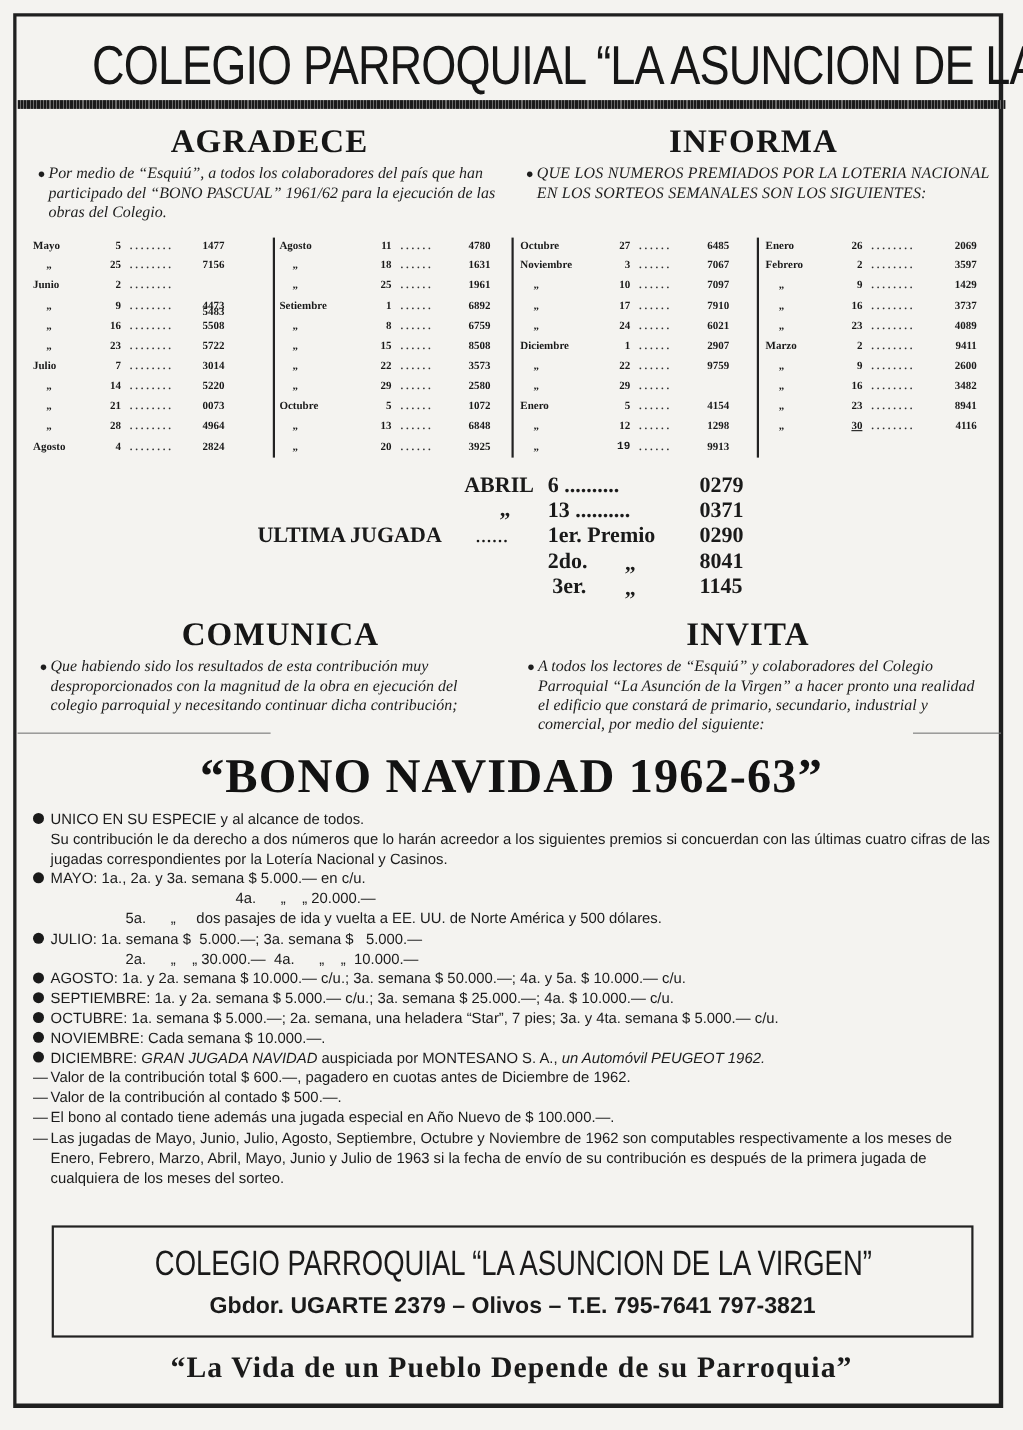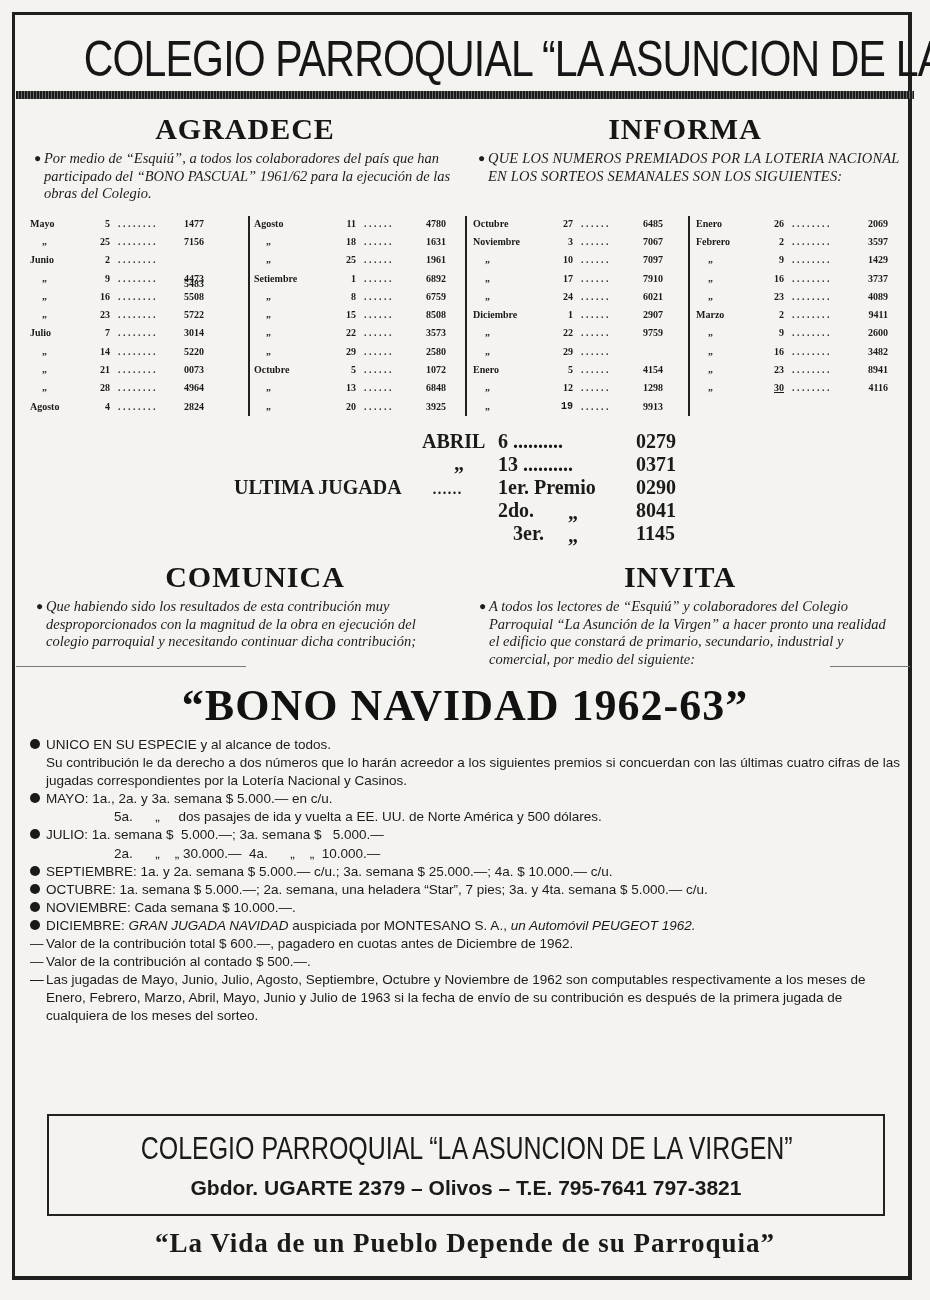--- a/index.html
+++ b/index.html
@@ -385,21 +385,21 @@
   <span class="line" style="left:254px;top:22px;">„</span>
   <span class="line" style="left:298px;top:23px;">13 ..........</span>
   <span class="line" style="left:436px;top:23px;">0371</span>
   <span class="line" style="left:34px;top:46px;">ULTIMA JUGADA</span>
   <span class="line" style="left:232px;top:46px;font-weight:400;">......</span>
   <span class="line" style="left:298px;top:46px;">1er. Premio</span>
   <span class="line" style="left:436px;top:46px;">0290</span>
   <span class="line" style="left:298px;top:69px;">2do.</span>
   <span class="line" style="left:368px;top:71px;">„</span>
   <span class="line" style="left:436px;top:69px;">8041</span>
-  <span class="line" style="left:313px;top:92px;">3er.</span>
+  <span class="line" style="left:302px;top:92px;">3er.</span>
   <span class="line" style="left:368px;top:94px;">„</span>
   <span class="line" style="left:436px;top:92px;">1145</span>
 </div>
 
 <div class="section-title" style="left:30px;width:450px;top:560px;">COMUNICA</div>
 <div class="section-body" style="left:46px;top:598px;width:412px;">
   <span class="bullet">●</span>
   <span>Que habiendo sido los resultados de esta contribución muy desproporcionados con la magnitud de la obra en ejecución del colegio parroquial y necesitando continuar dicha contribución;</span>
 </div>
 
@@ -418,32 +418,39 @@
     <span class="dot"></span>
     <span>UNICO EN SU ESPECIE</span><span> y al alcance de todos.</span>
   </div>
   <div class="li wrap">
     <span>Su contribución le da derecho a dos números que lo harán acreedor a los siguientes premios si concuerdan con las últimas cuatro cifras de las jugadas correspondientes por la Lotería Nacional y Casinos.</span>
   </div>
   <div class="li">
     <span class="dot"></span>
     <span>MAYO:</span><span> 1a., 2a. y 3a. semana $  5.000.— en c/u.</span>
   </div>
+  <div class="li" style="padding-left:184px;">
+    <span style="white-space:pre;">4a.      „    „ 20.000.—</span>
+  </div>
   <div class="li" style="padding-left:84px;">
     <span style="white-space:pre;">5a.      „     dos pasajes de ida y vuelta a EE. UU. de Norte América y 500 dólares.</span>
   </div>
   <div class="li">
     <span class="dot"></span>
     <span>JULIO:</span><span style="white-space:pre;"> 1a. semana $  5.000.—; 3a. semana $   5.000.—</span>
   </div>
   <div class="li" style="padding-left:84px;">
     <span style="white-space:pre;margin-top:28px;">2a.      „    „ 30.000.—  4a.      „    „  10.000.—</span>
   </div>
   <div class="li">
     <span class="dot"></span>
+    <span>AGOSTO:</span><span> 1a. y 2a. semana $ 10.000.— c/u.; 3a. semana $ 50.000.—; 4a. y 5a. $ 10.000.— c/u.</span>
+  </div>
+  <div class="li">
+    <span class="dot"></span>
     <span>SEPTIEMBRE:</span><span> 1a. y 2a. semana $ 5.000.— c/u.; 3a. semana $ 25.000.—; 4a. $ 10.000.— c/u.</span>
   </div>
   <div class="li">
     <span class="dot"></span>
     <span>OCTUBRE:</span><span> 1a. semana $ 5.000.—; 2a. semana, una heladera “Star”, 7 pies; 3a. y 4ta. semana $ 5.000.— c/u.</span>
   </div>
   <div class="li">
     <span class="dot"></span>
     <span>NOVIEMBRE:</span><span> Cada semana $ 10.000.—.</span>
   </div>
@@ -454,20 +461,21 @@
   <div class="li">
     <span class="dash">—</span>
     <span>Valor de la contribución total $ 600.—, pagadero en cuotas antes de Diciembre de 1962.</span>
   </div>
   <div class="li">
     <span class="dash">—</span>
     <span>Valor de la contribución al contado $ 500.—.</span>
   </div>
   <div class="li">
     <span class="dash">—</span>
+    <span>El bono al contado tiene además una jugada especial en Año Nuevo de $ 100.000.—.</span>
   </div>
   <div class="li wrap">
     <span class="dash">—</span>
     <span>Las jugadas de Mayo, Junio, Julio, Agosto, Septiembre, Octubre y Noviembre de 1962 son computables respectivamente a los meses de Enero, Febrero, Marzo, Abril, Mayo, Junio y Julio de 1963 si la fecha de envío de su contribución es después de la primera jugada de cualquiera de los meses del sorteo.</span>
   </div>
 </div>
 
 <div class="footer-box">
   <div class="footer-name">COLEGIO PARROQUIAL “LA ASUNCION DE LA VIRGEN”</div>
   <div class="footer-addr">Gbdor.  UGARTE  2379 – Olivos – T.E.  795-7641  797-3821</div>

